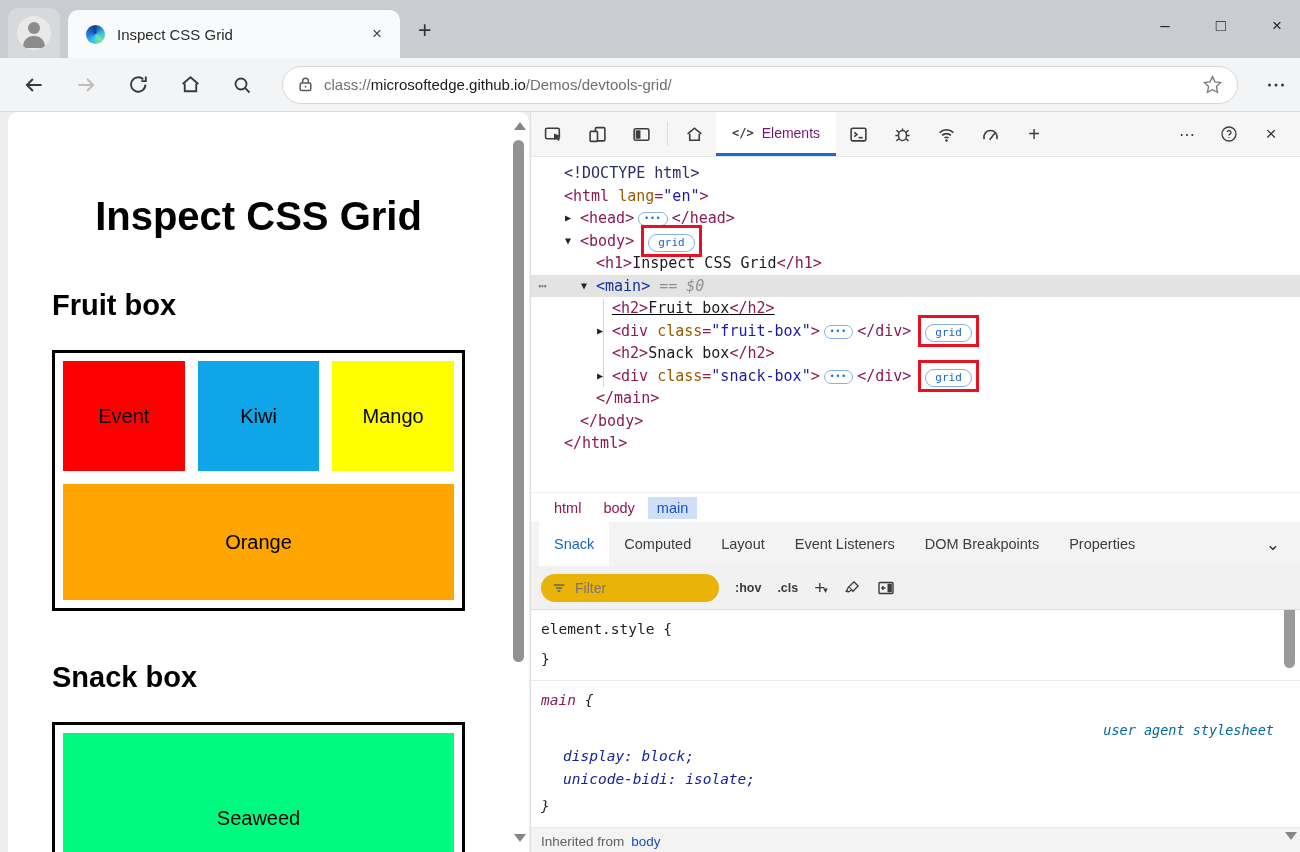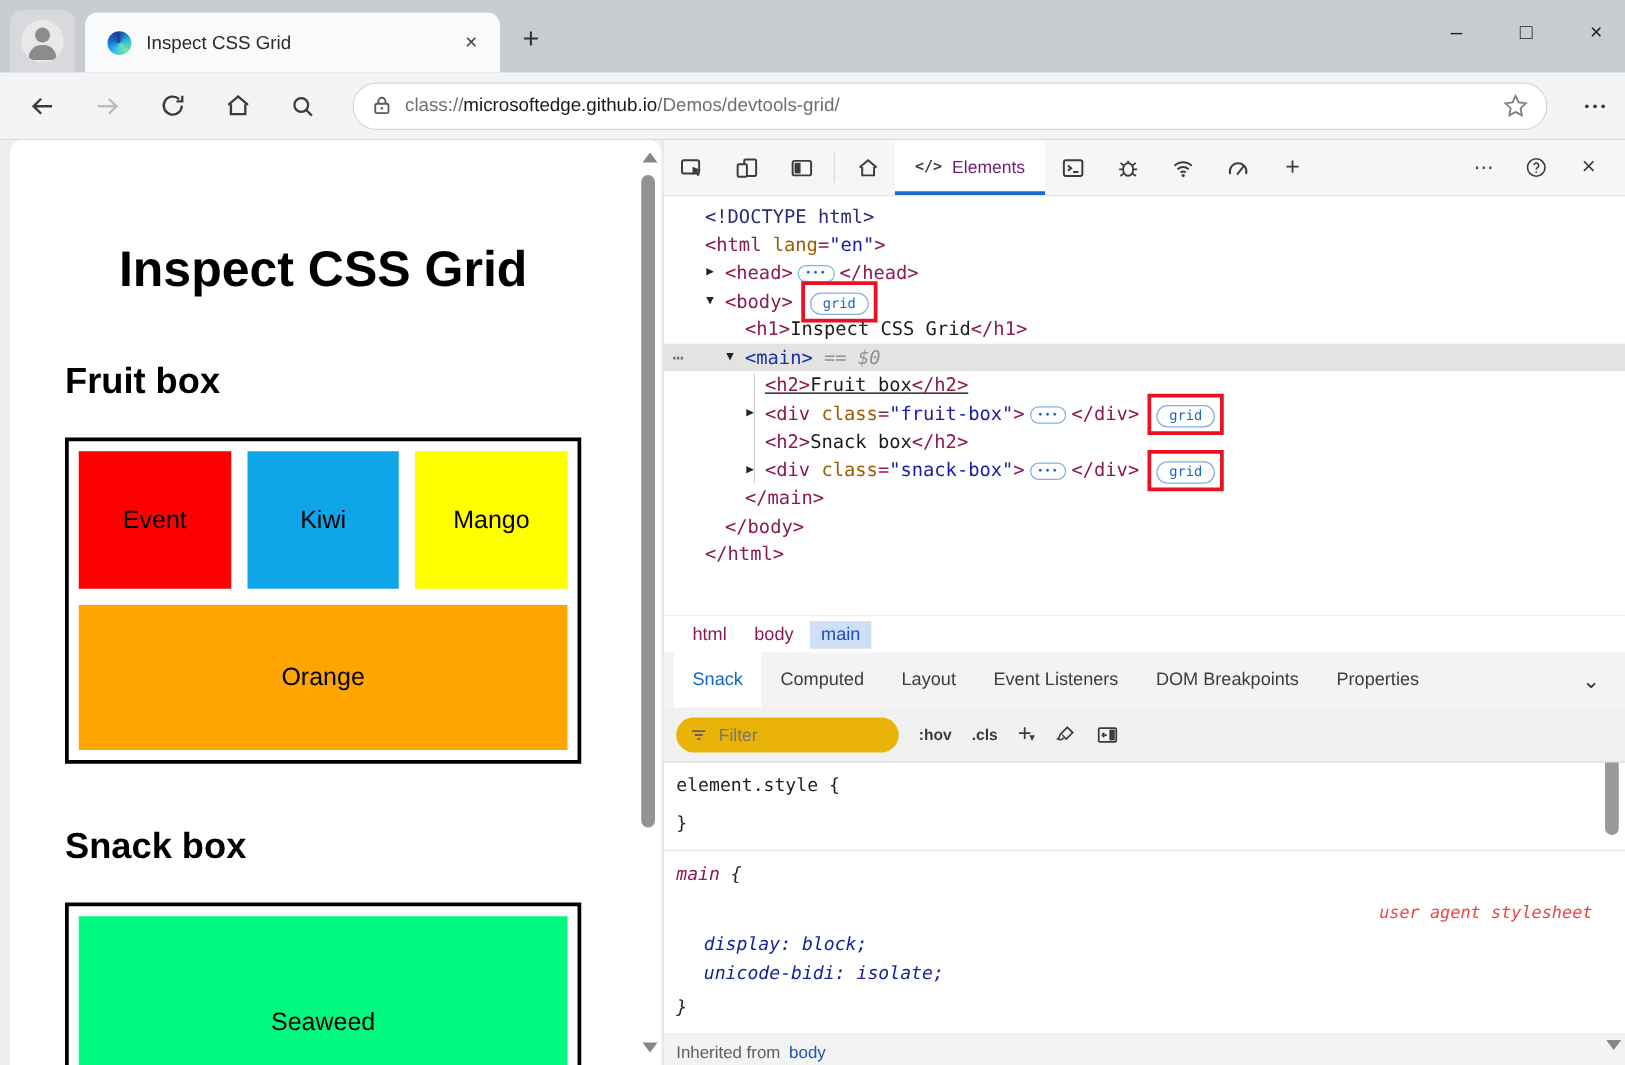--- a/index.html
+++ b/index.html
@@ -104,21 +104,21 @@
   .fb-plus { font-size:19px; line-height:14px; }
   .fb-caret { font-size:9px; margin-left:-2px; }
 
   
   .styles-area { flex:1; position:relative; overflow:hidden; font-family:"DejaVu Sans Mono","Liberation Mono",monospace; font-size:14.5px; color:#1f1f1f; }
   .rule { padding:4px 26px 6px 10px; border-bottom:1px solid #e4eaf2; }
   .rule .line { line-height:30px; white-space:nowrap; }
   .rule .head { display:flex;flex-direction:column; }
   .sel-maroon { color:#8b1a55; }
   .ua { font-style:italic; }
-  .origin { margin-left:auto; color:#ef4444; font-style:italic; font-size:13.5px; }
+  .origin { margin-left:auto; color:#0369a1; font-style:italic; font-size:13.5px; }
   .prop-line { line-height:23px; padding-left:22px; color:#16239d; white-space:nowrap; }
   .ua .prop-line { font-style:italic; }
   .inherited { height:28px; background:#f3f3f3; border-bottom:1px solid #e3e3e3; display:flex; align-items:center; padding-left:10px; gap:7px; font-family:"Liberation Sans",sans-serif; font-size:13.5px; color:#5f5f5f; }
   .link-blue { color:#1b4fba; cursor:pointer; }
   .origin-link { margin-left:auto; color:#1b4fba; text-decoration:underline; font-size:13.5px; cursor:pointer; }
   .styles-scrollbar { position:absolute; right:2px; top:-40px; bottom:4px; width:16px; }
   .styles-scrollbar .sb-thumb { top:22px; height:76px; background:#9a9a9a; }
 
   svg { display:block; }
 </style>

